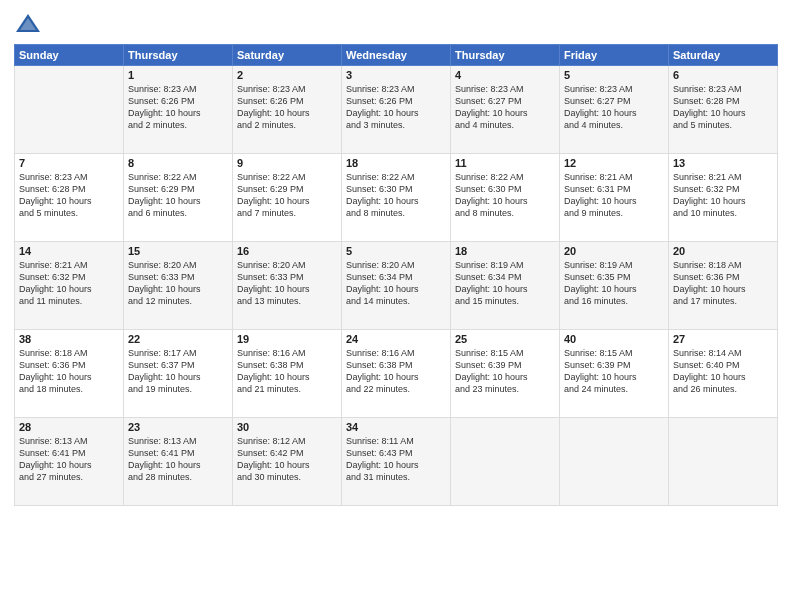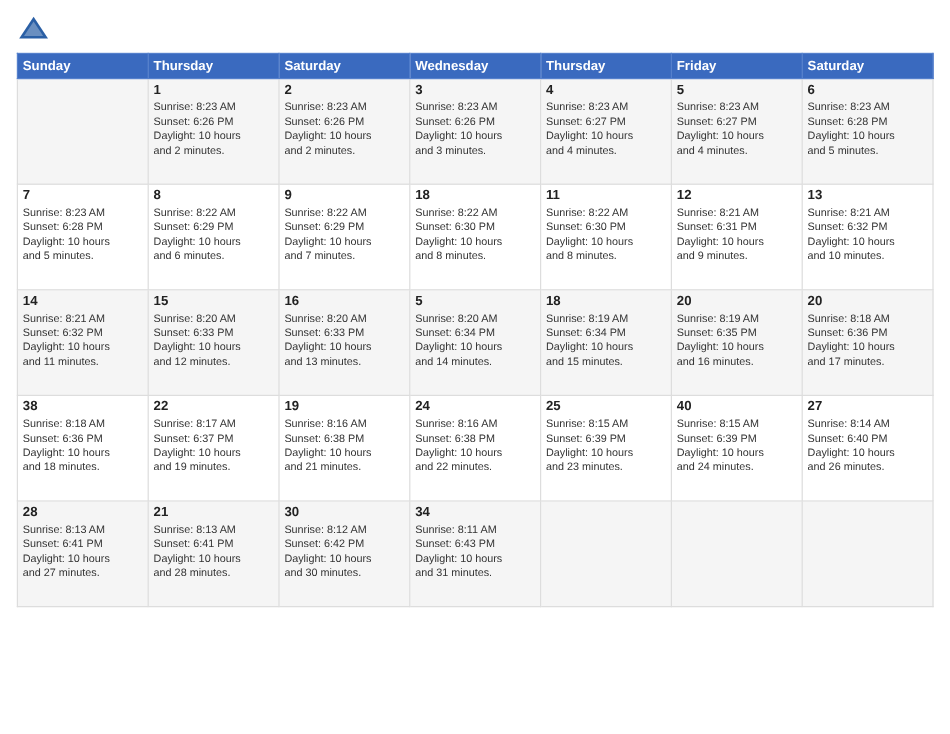--- a/index.html
+++ b/index.html
@@ -250,21 +250,21 @@
             <span class="day-num">27</span>
             <div class="day-info">Sunrise: 8:14 AM<br>Sunset: 6:40 PM<br>Daylight: 10 hours<br>and 26 minutes.</div>
           </td>
         </tr>
         <tr>
           <td>
             <span class="day-num">28</span>
             <div class="day-info">Sunrise: 8:13 AM<br>Sunset: 6:41 PM<br>Daylight: 10 hours<br>and 27 minutes.</div>
           </td>
           <td>
-            <span class="day-num">21</span>
+            <span class="day-num">23</span>
             <div class="day-info">Sunrise: 8:13 AM<br>Sunset: 6:41 PM<br>Daylight: 10 hours<br>and 28 minutes.</div>
           </td>
           <td>
             <span class="day-num">30</span>
             <div class="day-info">Sunrise: 8:12 AM<br>Sunset: 6:42 PM<br>Daylight: 10 hours<br>and 30 minutes.</div>
           </td>
           <td>
             <span class="day-num">34</span>
             <div class="day-info">Sunrise: 8:11 AM<br>Sunset: 6:43 PM<br>Daylight: 10 hours<br>and 31 minutes.</div>
           </td>

